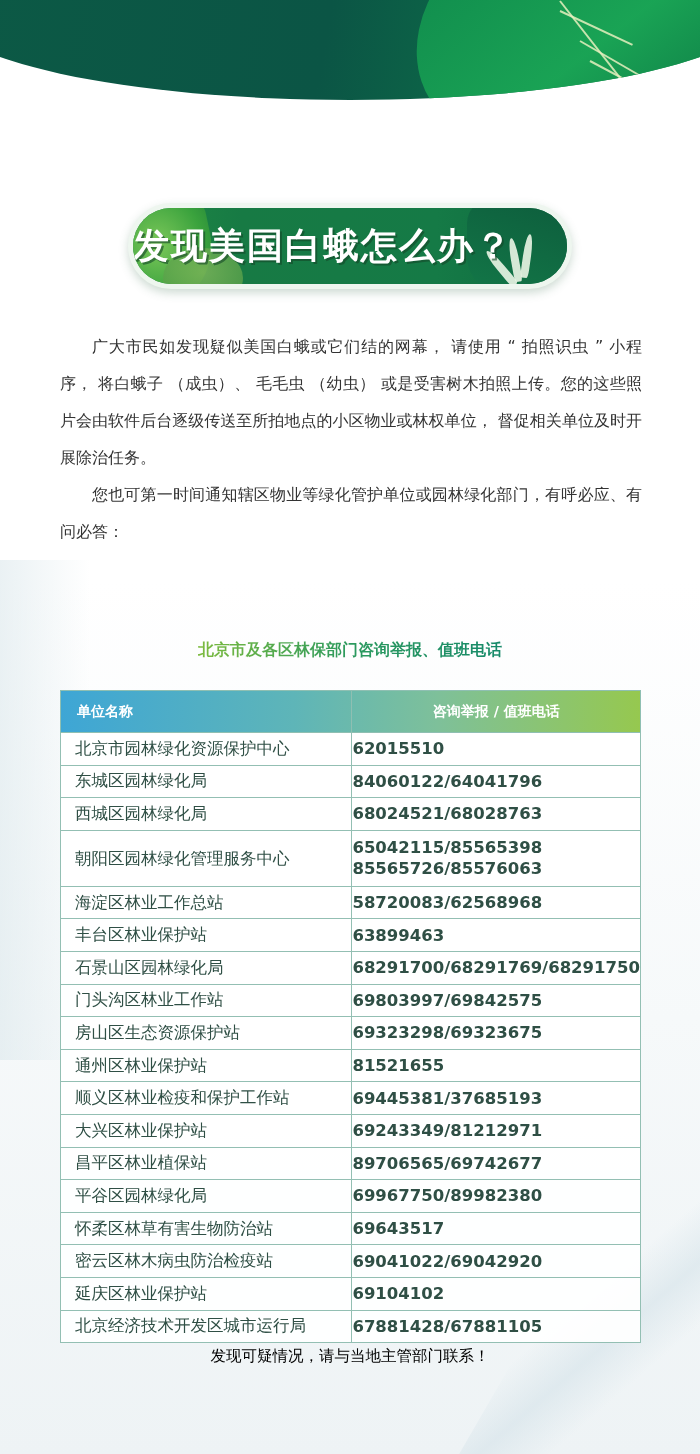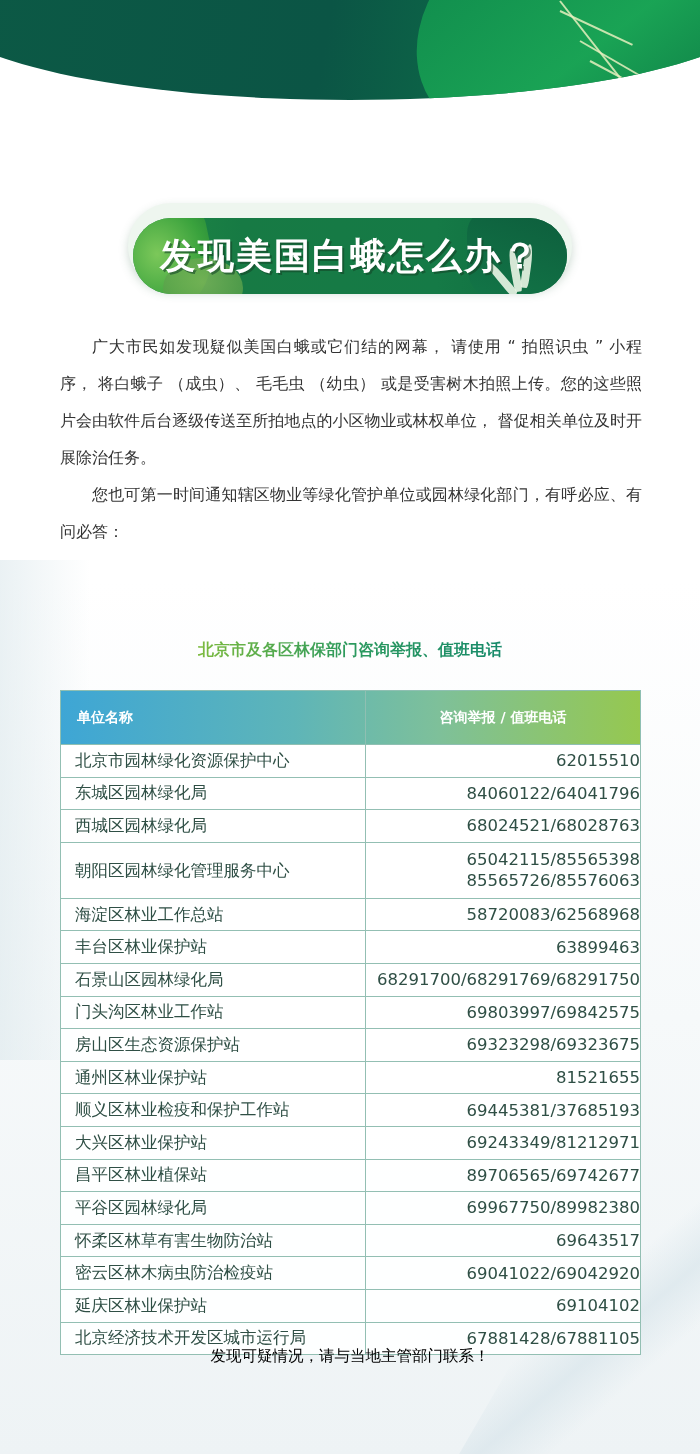--- a/index.html
+++ b/index.html
@@ -43,21 +43,21 @@
     position: absolute; left: 128px; top: 203px; width: 444px; height: 86px;
     border-radius: 43px;
     background: #eef6ef;
     box-shadow: 0 4px 10px rgba(60,110,80,0.25);
     padding: 5px;
   }
   .pill {
     position: relative; width: 100%; height: 100%; border-radius: 38px;
     background: linear-gradient(90deg, #1f8a45 0%, #177a44 25%, #157a46 70%, #0f6a40 100%);
     overflow: hidden;
-    display: flex; align-items: center; justify-content: center; margin-top: 10px;
+    display: flex; align-items: center; justify-content: flex-start;
   }
   .pill .lf-left {
     position: absolute; left: -10px; top: -6px; width: 90px; height: 100px;
     background: radial-gradient(ellipse at 40% 40%, #7cc85a, #3aa23d 60%, #207f38);
     border-radius: 70% 20% 60% 30%;
     transform: rotate(-12deg);
   }
   .pill .lf-left2 {
     position: absolute; left: 30px; top: 40px; width: 80px; height: 60px;
     background: radial-gradient(ellipse at 50% 40%, #7fb65a, #4d9a45);
@@ -95,31 +95,31 @@
     background: linear-gradient(90deg, #7dbb3f, #2c9a5e 50%, #178a6a);
     -webkit-background-clip: text; background-clip: text; color: transparent;
   }
   table.contacts {
     position: absolute; left: 60px; top: 690px; width: 581px;
     border-collapse: collapse;
     background: rgba(255,255,255,0.92);
     font-size: 16.5px; color: #2f4f45;
   }
   table.contacts th {
-    height: 54px; color: #ffffff; font-weight: bold; font-size: 14px;
+    height: 42px; color: #ffffff; font-weight: bold; font-size: 14px;
     border: 1px solid #8fbfb2;
   }
   .thead-row { background: linear-gradient(90deg, #3ea6d5 0%, #5eb5b8 40%, #7ec09a 65%, #96c84f 100%); }
   table.contacts th.c1 { text-align: left; padding-left: 16px; width: 305px; }
   table.contacts th.c2 { text-align: center; }
   table.contacts td {
     border: 1.5px solid #93bfb3;
     height: 32.6px; padding: 0 0 0 14px;
   }
-  table.contacts td.phone { text-align: right; padding: 0; }
+  table.contacts td.phone { text-align: left; padding: 0; font-weight: bold; }
   table.contacts tr.tall td { height: 56px; line-height: 21px; }
   .footnote {
     position: absolute; left: 0; top: 1346px; width: 700px; text-align: center;
     font-size: 15.5px; color: #000000;
   }
 </style>
 </head>
 <body>
 
 <div class="bg-left"></div>

